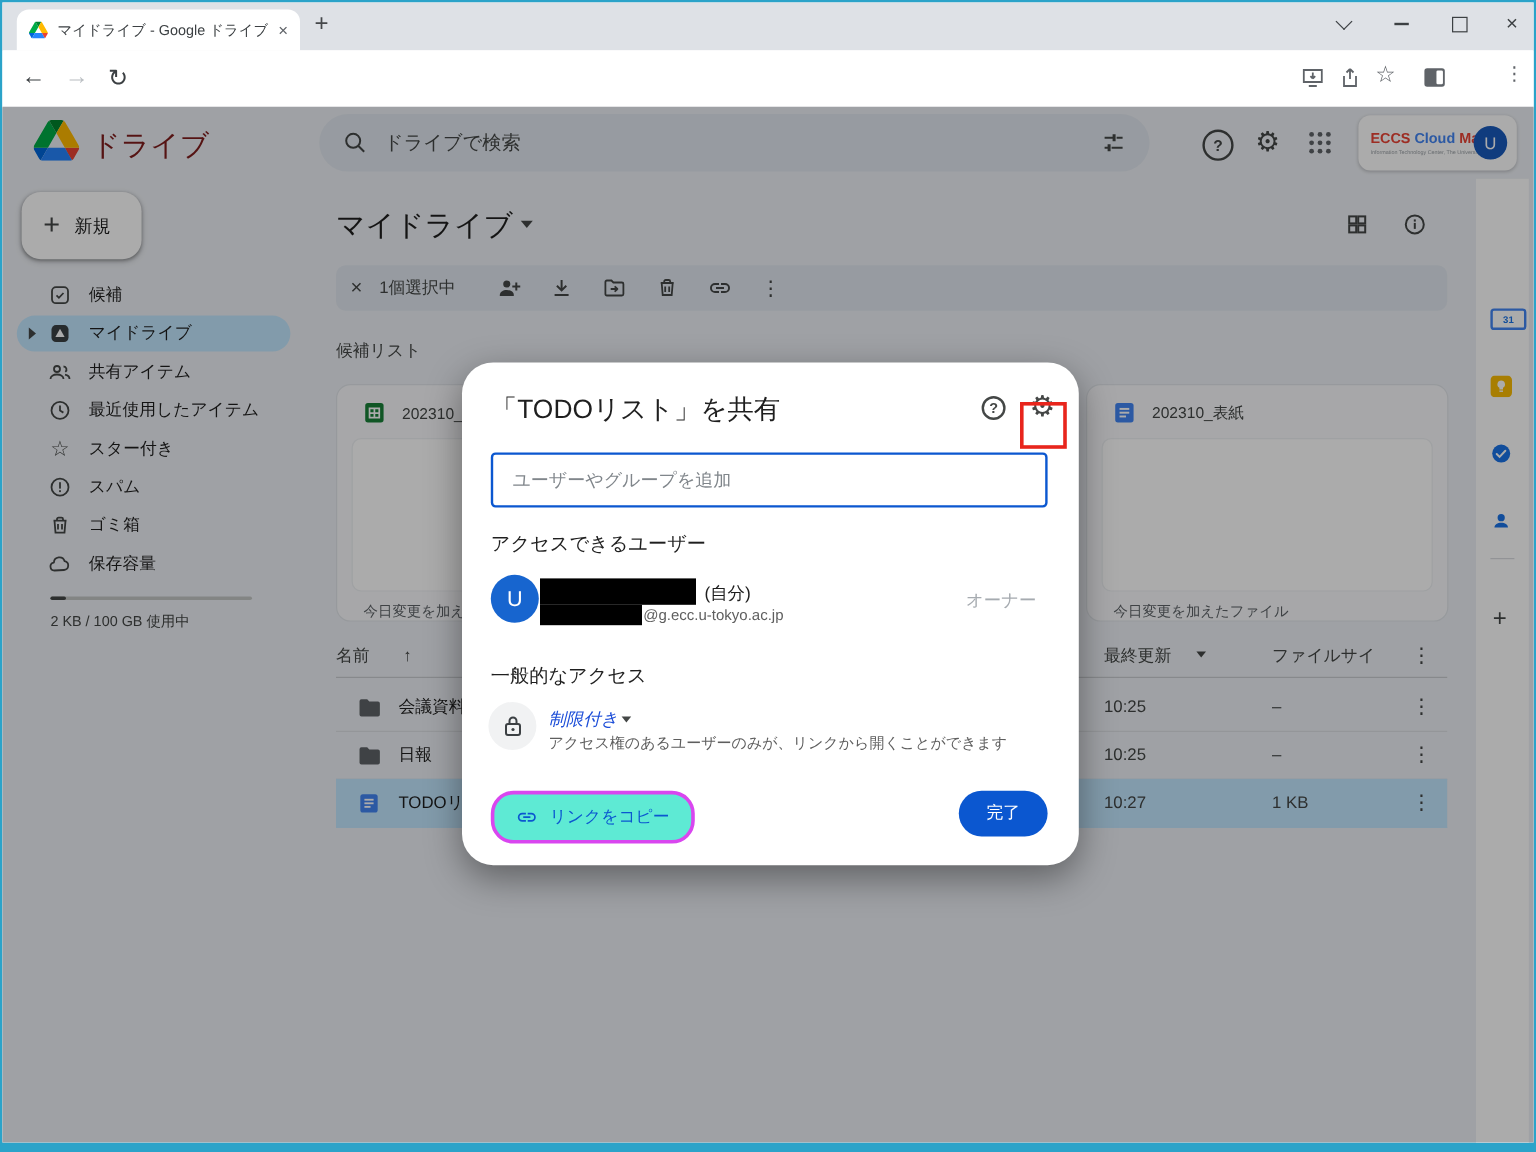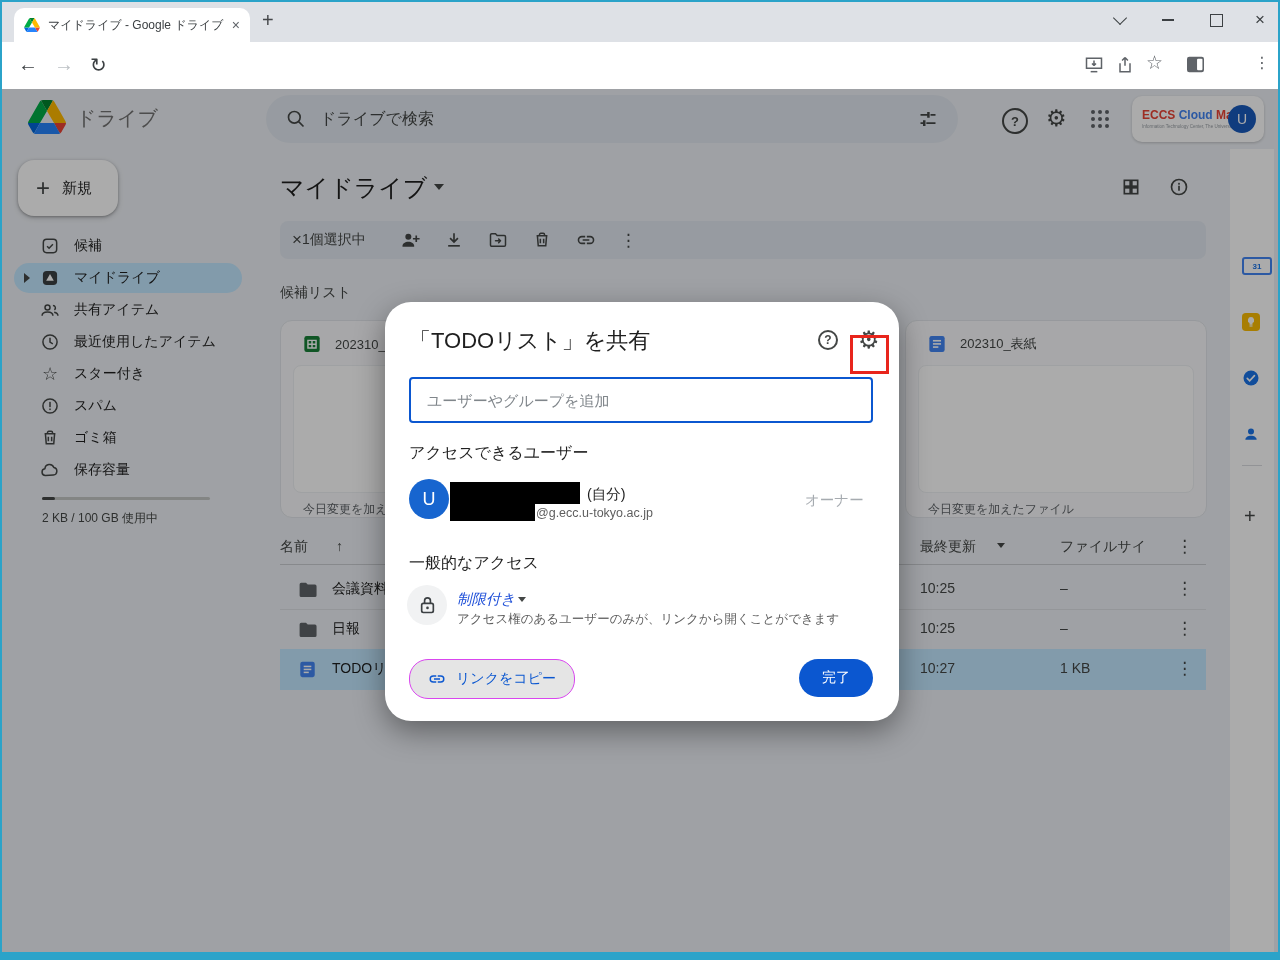--- a/index.html
+++ b/index.html
@@ -19,21 +19,21 @@
   .minbar{width:12px;height:1.8px;background:#3c4043;}
   .maxbox{width:11px;height:11px;border:1.6px solid #3c4043;}
   .toolbar{position:absolute;left:0;top:40px;width:100%;height:47px;background:#fff;border-bottom:1px solid #dadce0;}
   .navg{font-size:20px;color:#5f6368;}
   .urlbar{position:absolute;left:116px;top:49px;width:950px;height:30px;background:#f1f3f4;border-radius:15px;
           display:flex;align-items:center;padding:0 14px;box-sizing:border-box;}
   .url{font-size:14px;color:#202124;margin-left:10px;}
   .avatar{border-radius:50%;background:#1765cf;color:#fff;display:flex;align-items:center;justify-content:center;}
   
   .page{position:absolute;left:0;top:87px;width:1276px;height:863px;background:#eef1f6;}
-  .logo-label{font-size:20px;color:#737373;}
+  .logo-label{font-size:24px;color:#7f1d1d;}
   .searchbar{position:absolute;left:264px;top:6px;width:692px;height:48px;background:#e2e8f0;border-radius:24px;
              display:flex;align-items:center;padding:0 20px;box-sizing:border-box;}
   .search-ph{font-size:16px;color:#444746;margin-left:14px;flex:1;}
   .circle-q{width:22px;height:22px;border:2px solid #444746;border-radius:50%;display:flex;align-items:center;justify-content:center;
             font-size:13px;color:#444746;font-weight:bold;}
   .gear-glyph{font-size:23px;color:#444746;line-height:1;}
   .dots{width:4px;height:4px;border-radius:50%;background:#5f6368;
         box-shadow:7px 0 0 #5f6368,14px 0 0 #5f6368,0 7px 0 #5f6368,7px 7px 0 #5f6368,14px 7px 0 #5f6368,0 14px 0 #5f6368,7px 14px 0 #5f6368,14px 14px 0 #5f6368;}
   .badge{position:absolute;left:1130px;top:7px;width:132px;height:46px;background:#fff;border-radius:10px;
          box-shadow:0 1px 3px rgba(0,0,0,.2);}
@@ -52,21 +52,21 @@
              position:absolute;left:10px;top:10px;}
   .storagebar{position:absolute;left:40px;top:408px;width:168px;height:3px;background:#c4c7c5;border-radius:2px;}
   .storagefill{height:3px;background:#444746;border-radius:2px;}
   .storagetxt{position:absolute;left:40px;top:421px;font-size:12px;color:#444746;}
   
   .main-title{font-size:24px;color:#1f1f1f;}
   .tri-down{width:0;height:0;border-left:5px solid transparent;border-right:5px solid transparent;border-top:6px solid #444746;display:inline-block;}
   .selbar{position:absolute;left:278px;top:132px;width:926px;height:38px;background:#e2e8f0;border-radius:8px;
           display:flex;align-items:center;}
   .selbar .x{font-size:17px;color:#444746;margin-left:12px;}
-  .selbar .cnt{font-size:14px;color:#444746;margin-right:22px;}
+  .selbar .cnt{font-size:14px;color:#444746;margin-left:14px;margin-right:22px;}
   .selbar .ic{margin:0 12px;display:flex;}
   .kebab{color:#444746;font-size:17px;line-height:1;}
   .sec-label{font-size:14px;color:#444746;}
   .card{position:absolute;top:231px;width:302px;height:198px;background:#f9fafc;border:1px solid #e1e5ea;border-radius:12px;box-sizing:border-box;}
   .card .head{position:absolute;left:22px;top:14px;display:flex;align-items:center;}
   .card .name{font-size:13px;color:#444746;margin-left:14px;font-weight:500;}
   .card .preview{position:absolute;left:12px;top:44px;width:276px;height:128px;background:#fff;border-radius:8px;border:1px solid #eef0f3;box-sizing:border-box;}
   .card .foot{position:absolute;left:22px;top:180px;font-size:12px;color:#5f6368;white-space:nowrap;}
   .thead{position:absolute;left:278px;top:441px;width:926px;height:34px;border-bottom:1px solid #c9ccd1;font-size:14px;color:#444746;}
   .trow{position:absolute;left:278px;width:926px;height:40px;border-bottom:1px solid #dde0e4;}
@@ -91,21 +91,21 @@
   .dlg-input::placeholder{color:#80868b;}
   .dlg-h2{position:absolute;left:24px;font-size:16px;color:#1f1f1f;font-weight:500;}
   .redact{position:absolute;background:#000;}
   .owner-self{position:absolute;left:202px;top:183px;font-size:14.5px;color:#1f1f1f;}
   .owner-email{position:absolute;left:151px;top:204px;font-size:12.5px;color:#5e5e5e;}
   .owner-role{position:absolute;left:420px;top:189px;font-size:14.5px;color:#a6abb0;}
   .lock-circle{position:absolute;left:22px;top:283px;width:40px;height:40px;border-radius:50%;background:#f1f2f3;
                display:flex;align-items:center;justify-content:center;}
   .restrict-lbl{position:absolute;left:72px;top:288px;font-size:14.5px;color:#1d4ed8;font-style:italic;}
   .restrict-desc{position:absolute;left:72px;top:309px;font-size:12.5px;color:#5e5e5e;white-space:nowrap;}
-  .btn-copy{position:absolute;left:24px;top:357px;height:38px;border:1px solid #d946ef;border-radius:19px;background:#e5e5e5;
+  .btn-copy{position:absolute;left:24px;top:357px;height:38px;border:3px solid #d946ef;border-radius:19px;background:#5eead4;
             display:flex;align-items:center;padding:0 18px;}
   .btn-copy .lbl{font-size:14px;color:#0b57d0;margin-left:10px;font-weight:500;}
   .btn-done{position:absolute;left:414px;top:357px;width:74px;height:38px;border-radius:19px;background:#0b57d0;
             display:flex;align-items:center;justify-content:center;font-size:14px;color:#fff;font-weight:500;}
   .chevr{font-size:20px;color:#5f6368;}
 </style>
 </head>
 <body>
 
 <div class="screen">

